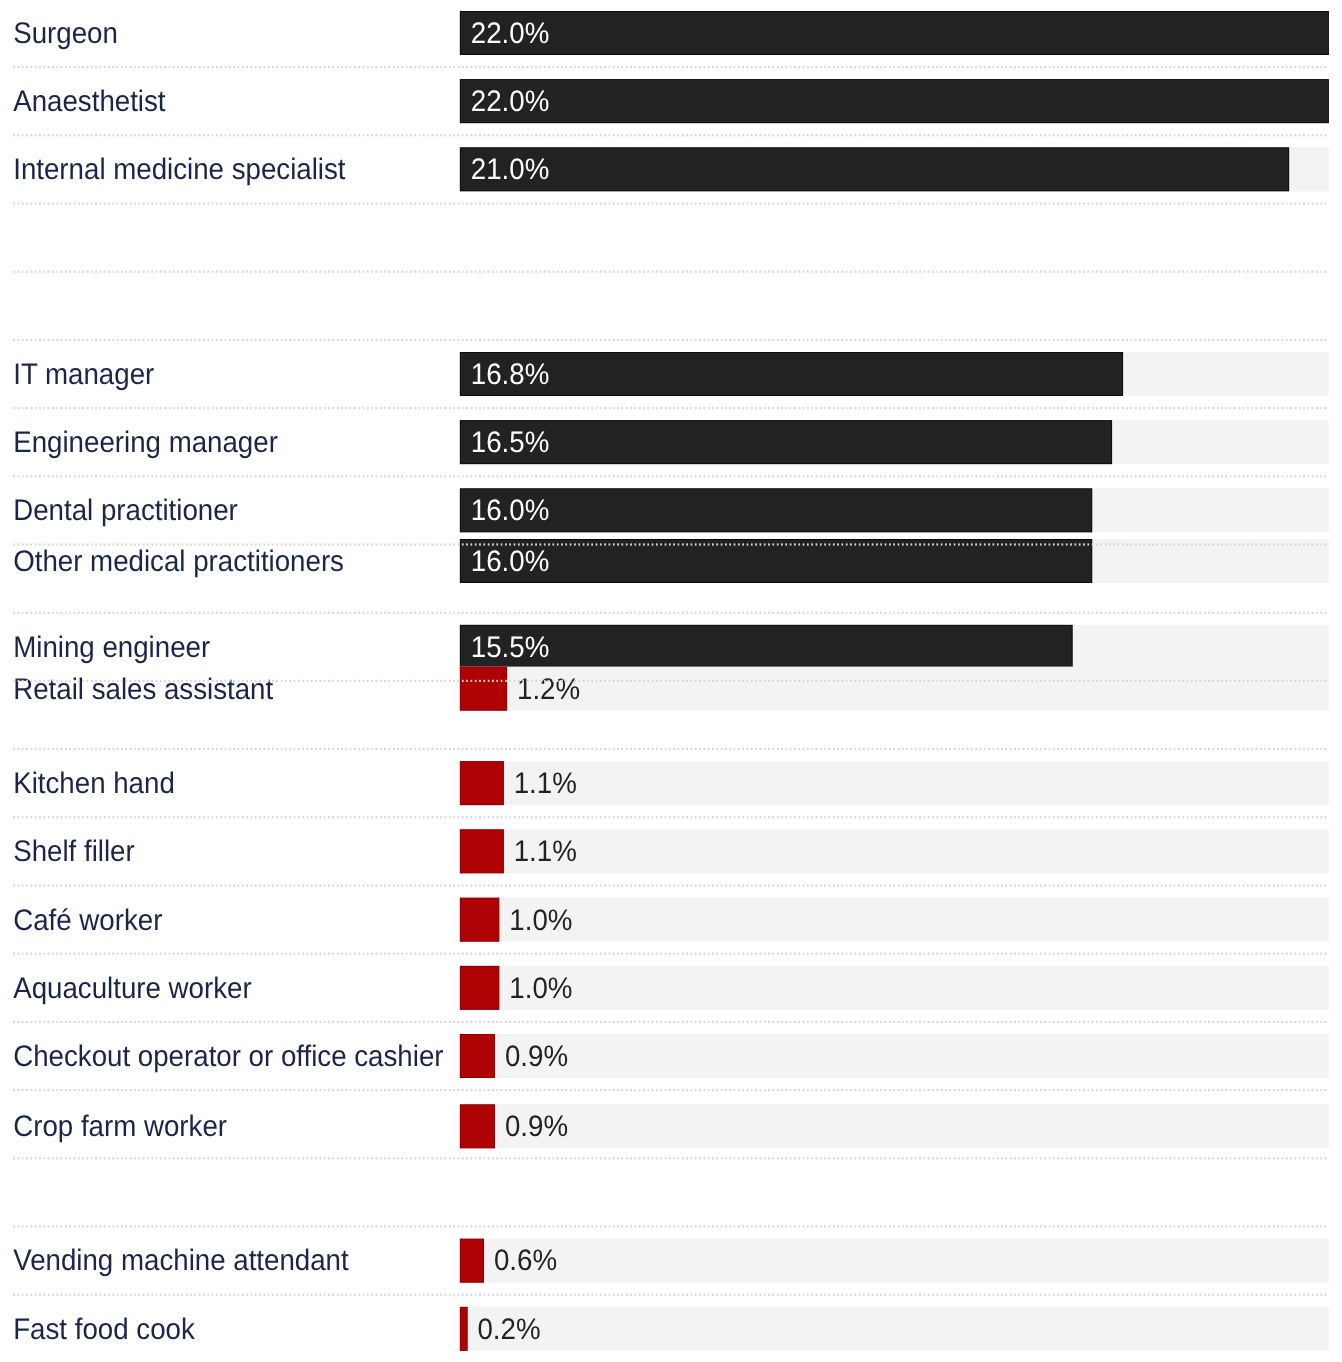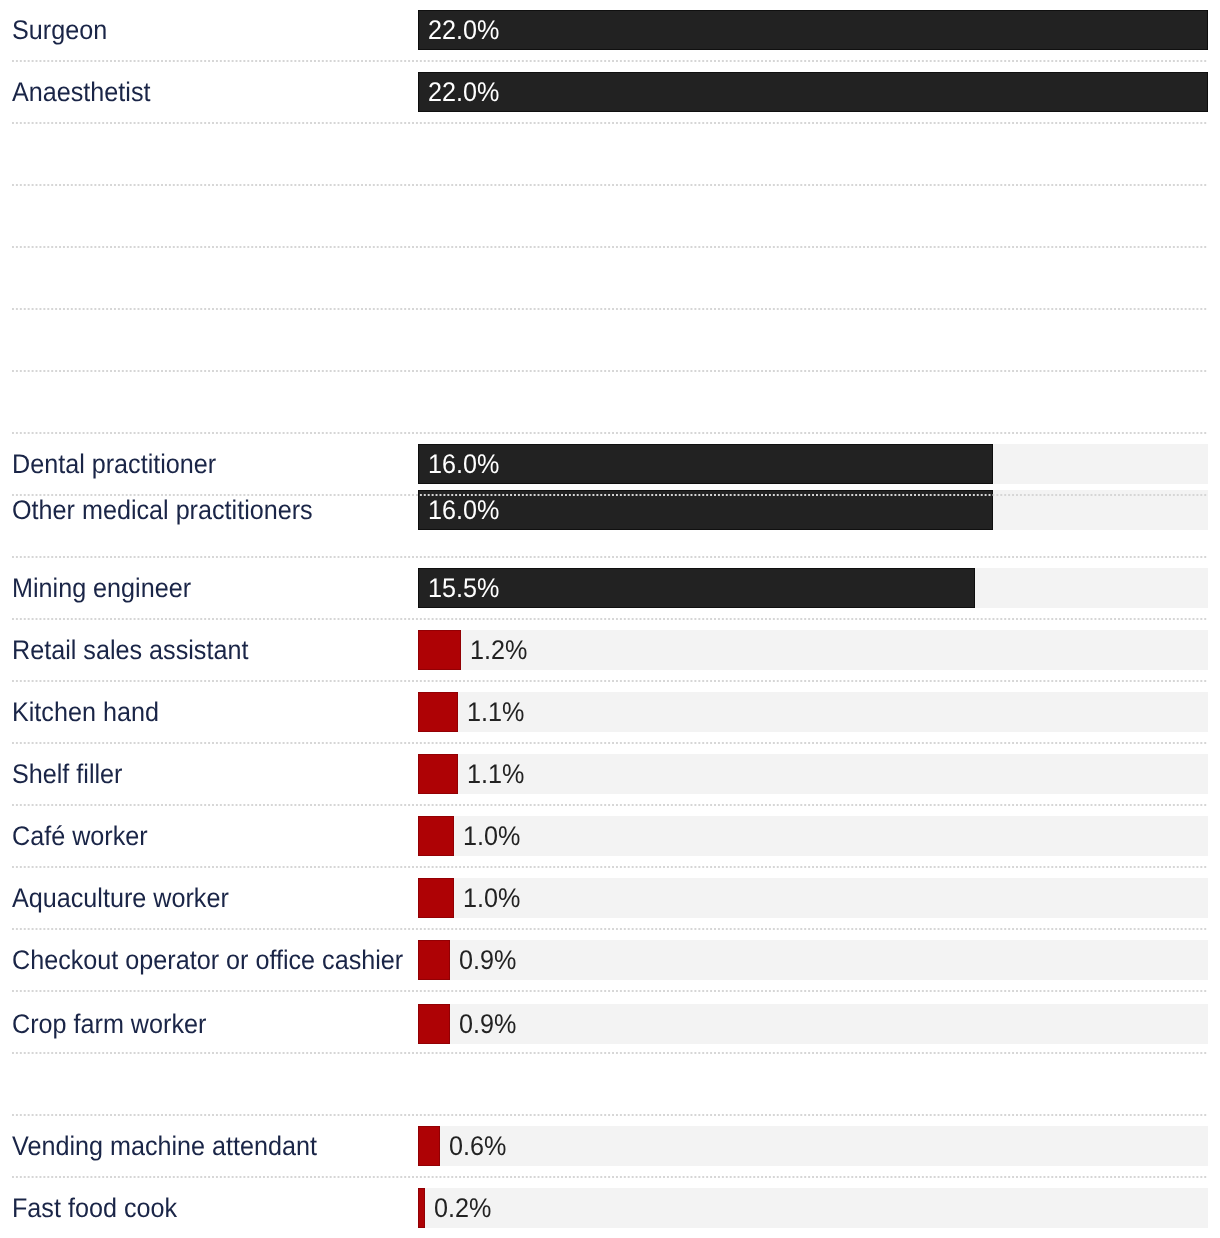--- a/index.html
+++ b/index.html
@@ -40,39 +40,57 @@
       <div class="track"></div>
       <div class="bar dark" style="width:790.00px"></div>
       <div class="val inside" style="left:427.50px">22.0%</div>
     </div>
 <div class="row" style="top:62px">
       <div class="label">Anaesthetist</div>
       <div class="track"></div>
       <div class="bar dark" style="width:790.00px"></div>
       <div class="val inside" style="left:427.50px">22.0%</div>
     </div>
+<div class="row" style="top:124px">
+      <div class="label">Internal medicine specialist</div>
+      <div class="track"></div>
+      <div class="bar dark" style="width:754.09px"></div>
+      <div class="val inside" style="left:427.50px">21.0%</div>
+    </div>
+<div class="row" style="top:310px">
+      <div class="label">IT manager</div>
+      <div class="track"></div>
+      <div class="bar dark" style="width:603.27px"></div>
+      <div class="val inside" style="left:427.50px">16.8%</div>
+    </div>
+<div class="row" style="top:372px">
+      <div class="label">Engineering manager</div>
+      <div class="track"></div>
+      <div class="bar dark" style="width:592.50px"></div>
+      <div class="val inside" style="left:427.50px">16.5%</div>
+    </div>
 <div class="row" style="top:434px">
       <div class="label">Dental practitioner</div>
       <div class="track"></div>
       <div class="bar dark" style="width:574.55px"></div>
       <div class="val inside" style="left:427.50px">16.0%</div>
     </div>
 <div class="row" style="top:480px">
       <div class="label">Other medical practitioners</div>
       <div class="track"></div>
       <div class="bar dark" style="width:574.55px"></div>
       <div class="val inside" style="left:427.50px">16.0%</div>
     </div>
 <div class="row" style="top:558px">
       <div class="label">Mining engineer</div>
       <div class="track"></div>
       <div class="bar dark" style="width:556.59px"></div>
       <div class="val inside" style="left:427.50px">15.5%</div>
     </div>
-<div class="row" style="top:620px">
+<div class="row" style="top:596px">
       <div class="label">Retail sales assistant</div>
       <div class="track"></div>
       <div class="bar red" style="width:43.09px"></div>
       <div class="val outside" style="left:470.09px">1.2%</div>
     </div>
 <div class="row" style="top:682px">
       <div class="label">Kitchen hand</div>
       <div class="track"></div>
       <div class="bar red" style="width:39.50px"></div>
       <div class="val outside" style="left:466.50px">1.1%</div>

